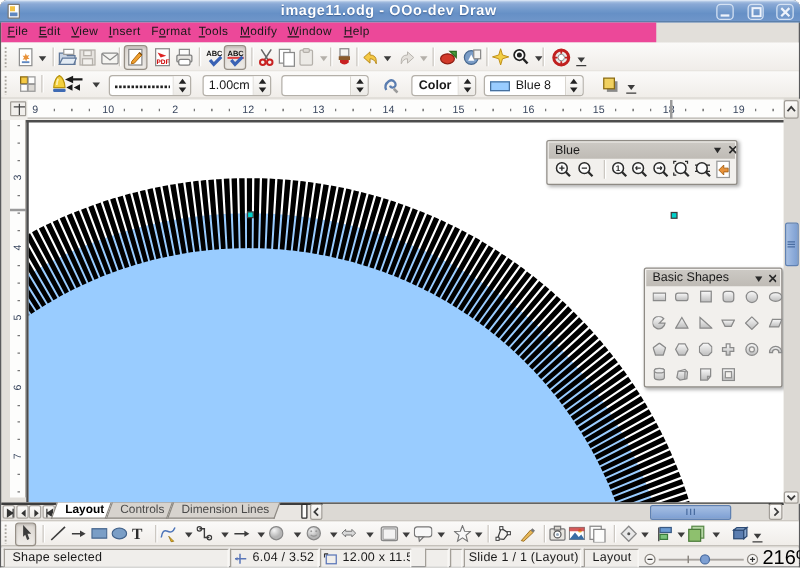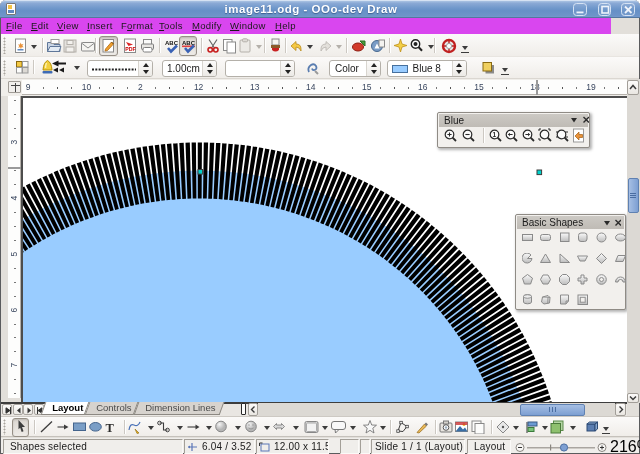--- a/index.html
+++ b/index.html
@@ -6,21 +6,21 @@
 .abs { position:absolute; }
 #title { left:0; top:0; width:640px; height:18px;
   background:linear-gradient(#b9cfe9 0%, #8aa9d5 18%, #7098cb 45%, #6690c6 60%, #6e95c9 90%, #7fa2d1 100%);
   border-radius:5px 5px 0 0; box-shadow:inset 0 1px 0 #d5e2f3, inset 0 -1px 0 #54779f; }
 #title .txt { position:absolute; left:0; right:0; top:2.5px; text-align:center; color:#fff; font-size:11.5px; font-weight:bold; letter-spacing:0.5px; text-shadow:0 1px 1px #3c5e90; }
 #ticon { position:absolute; left:6px; top:3px; width:10px; height:12px; background:#fdfdfd; border:1px solid #777; border-radius:1px;}
 #ticon:before { content:""; position:absolute; left:1px; top:1px; width:4px; height:4px; background:#f3c244; }
 #ticon:after { content:""; position:absolute; left:1px; top:6px; width:6px; height:3px; background:#5f87c0; }
 .wbtn { position:absolute; top:3px; width:13.5px; height:13px; border:1.5px solid #d5e2f3; border-radius:3.5px; background:rgba(255,255,255,0.06);}
 .wbtn svg { position:absolute; left:1px; top:1px; }
-#menu { left:1px; top:18px; width:610px; height:16px; background:#d946ef; color:#191919; font-size:9.5px; }
+#menu { left:1px; top:18px; width:524px; height:16px; background:#ec4899; color:#191919; font-size:9.5px; }
 #menu span.m { position:absolute; top:2px; letter-spacing:0.3px;}
 #menu u { text-decoration:underline; text-underline-offset:1px;}
 .tb { position:absolute; left:1px; width:638px; background:linear-gradient(#fbfaf9,#f0ede9); }
 #tb1 { top:34px; height:23px; border-bottom:1px solid #e8e5e0;}
 #tb2 { top:57px; height:22px; border-bottom:1px solid #dbd7d1;}
 .grip { position:absolute; width:3px; background-image:radial-gradient(circle at 1.5px 1.5px,#aaa69f 0.9px,transparent 1.1px); background-size:3px 3px; }
 .sep { position:absolute; width:1px; background:#ccc8c2; box-shadow:1px 0 0 #fff;}
 .icon { position:absolute; }
 .pressed { position:absolute; border:1px solid #968f86; background:linear-gradient(#dcd7d1,#eeebe7); border-radius:3px; box-shadow:inset 0 1px 2px rgba(0,0,0,0.15);}
 .dd { position:absolute; width:0; height:0; border-left:3px solid transparent; border-right:3px solid transparent; border-top:4px solid #3c3c3c; }
@@ -228,21 +228,21 @@
       <div class="spin"></div>
     </div>
 <div class="combo" style="left:225px;top:60px;width:70px;">
       <div class="spin"></div>
     </div>
 <svg class="icon" style="left:304px;top:60px" width="16" height="15" viewBox="0 0 16 15">
       <path d="M5 12 Q3 8 7 5 Q10 3 12 6 Q13.5 9 10.5 10 Q8.5 10.5 8 8.5" fill="none" stroke="#5a7db0" stroke-width="1.8"></path>
       <path d="M11 11 l3 3" stroke="#9a9a9a" stroke-width="2"></path>
     </svg>
 <div class="combo" style="left:329px;top:60px;width:52px;">
-      <span style="position:absolute;left:5px;top:1.5px;">Color</span>
+      <span style="position:absolute;left:5px;top:1.5px;font-weight:bold;">Color</span>
       <div class="spin"></div>
     </div>
 <div class="combo" style="left:386.5px;top:60px;width:80px;">
       <div style="position:absolute;left:4px;top:3.5px;width:16px;height:8px;background:#99ccff;border:1px solid #46709e;"></div>
       <span style="position:absolute;left:25px;top:1.5px;">Blue 8</span>
       <div class="spin"></div>
     </div>
 <svg class="icon" style="left:481px;top:60px" width="15" height="15" viewBox="0 0 15 15">
       <rect x="4.5" y="5" width="8.5" height="8.5" fill="#8a8a8a"></rect>
       <rect x="2" y="2.5" width="8.5" height="8.5" fill="#f0d060" stroke="#8a6a10"></rect>
@@ -638,21 +638,21 @@
       <rect x="1" y="3.5" width="9.5" height="9.5" fill="#8ec06e" stroke="#4a7a3a"></rect>
     </svg>
 <div class="dd" style="left:569.5px;top:426px;"></div>
 <svg class="icon" style="left:585px;top:420px" width="14" height="14" viewBox="0 0 14 14">
       <rect x="2" y="4" width="8" height="7" fill="#5a7db0" stroke="#2c4a74"></rect>
       <path d="M2 4 l2.5 -2 h8 l-2.5 2 z M10 4 l2.5 -2 v7 l-2.5 2 z" fill="#89a8cf" stroke="#2c4a74"></path>
     </svg>
 <div class="dd" style="left:603px;top:427px;"></div>
 <div style="position:absolute;left:602px;top:433px;width:8px;height:1px;background:#3c3c3c;"></div>
 <div id="status"></div>
-<span class="scell abs" style="left:3px;top:438.5px;width:180px;padding-left:6px;">Shapes selected</span>
+<span class="scell abs" style="left:3px;top:438.5px;width:180px;padding-left:6px;">Shape selected</span>
 <span class="scell abs" style="left:184px;top:438.5px;width:71px;padding-left:17px;">6.04 / 3.52</span>
 <svg class="icon" style="left:187px;top:441.5px" width="11" height="10" viewBox="0 0 11 10">
       <path d="M1 5 h9 M5 1 v8" stroke="#5a76b8" stroke-width="1.2"></path>
       <path d="M1 5 l2 -1.5 v3 z" fill="#5a76b8"></path>
     </svg>
 <span class="scell abs" style="left:256px;top:438.5px;width:73px;padding-left:17px;">12.00 x 11.5</span>
 <svg class="icon" style="left:259px;top:441.5px" width="11" height="10" viewBox="0 0 11 10">
       <rect x="2" y="2" width="8" height="7" fill="none" stroke="#5a76b8"></rect>
       <path d="M0.5 1 v3 M0.5 1 h3" stroke="#333"></path>
     </svg>

